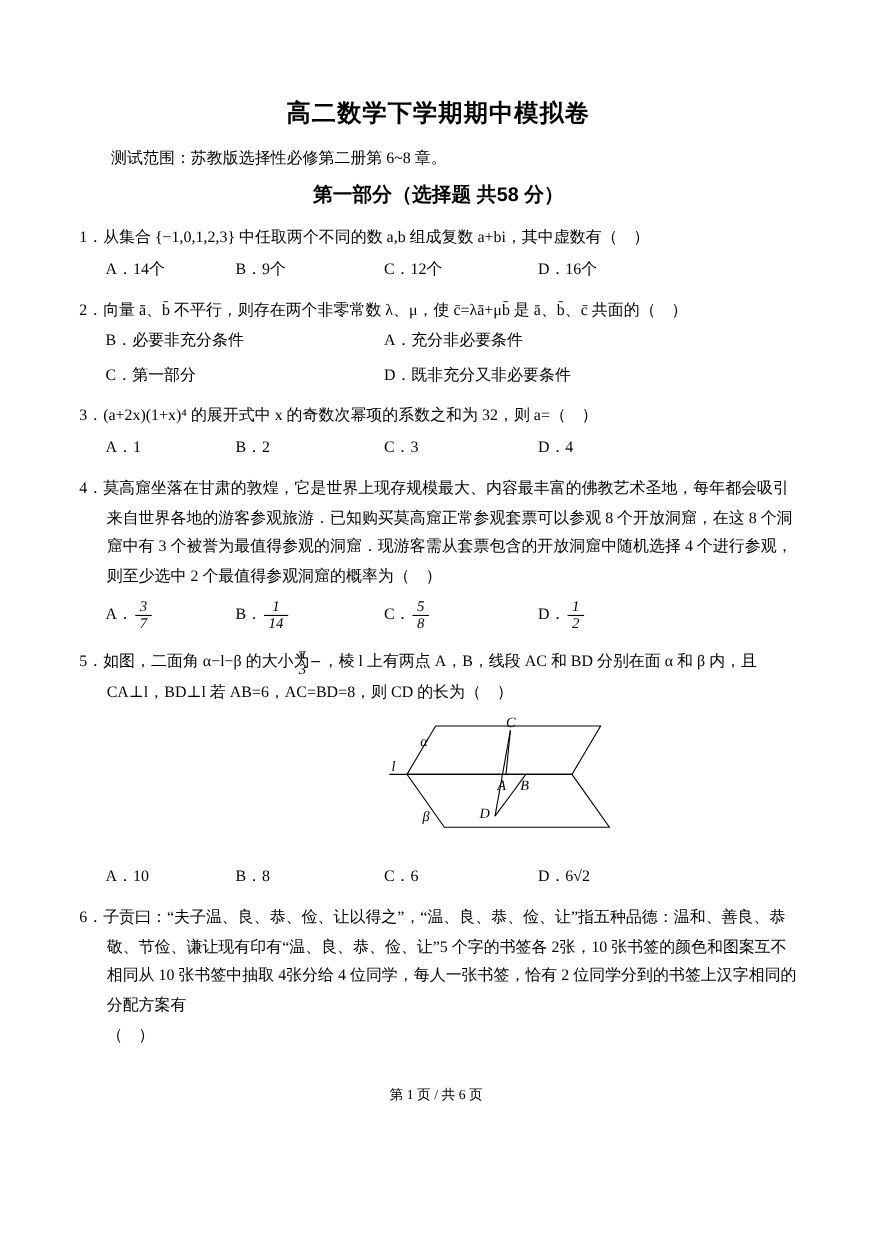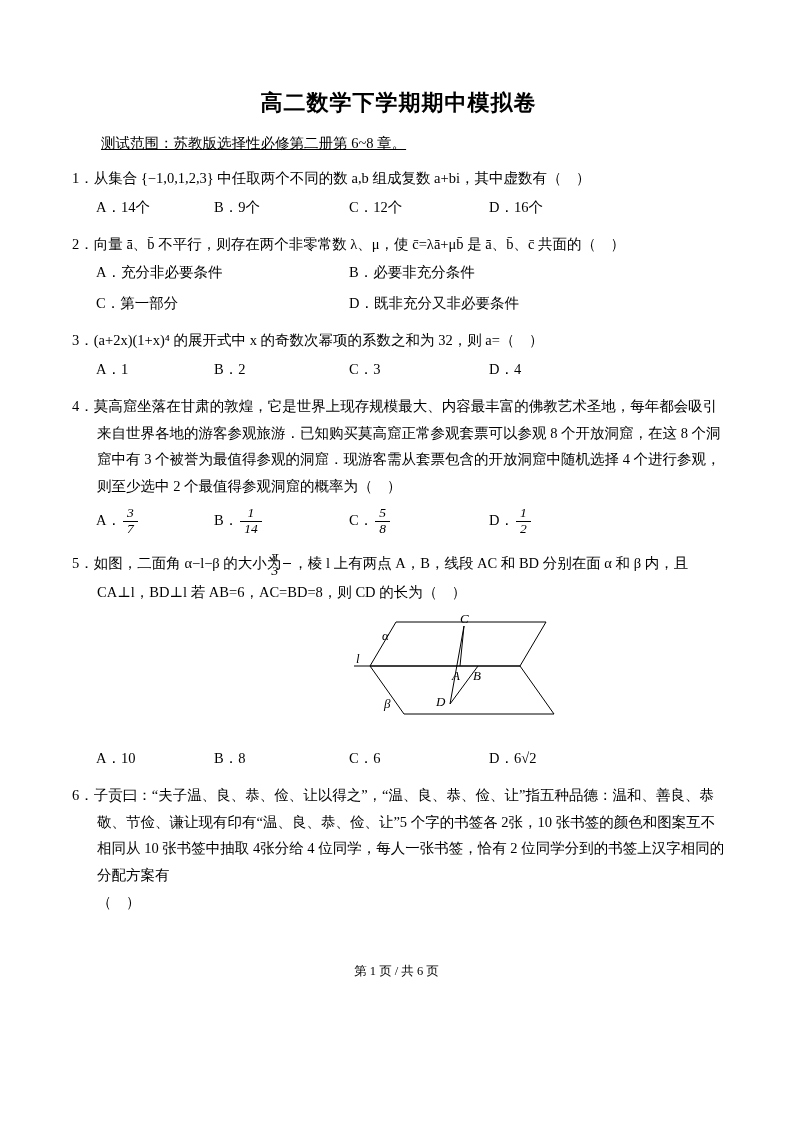--- a/index.html
+++ b/index.html
@@ -8,21 +8,21 @@
     width:793px; height:1054px; background:#fff; color:#000;
     font-family:"Liberation Serif","DejaVu Serif",serif;
     font-size:14.5px; position:relative; padding:88px 68px 0 72px;
     overflow:hidden;
   }
   .title {
     text-align:center; font-size:22px; font-weight:bold;
     font-family:"Liberation Sans","DejaVu Sans",sans-serif;
     letter-spacing:1px; margin-bottom:16px;
   }
-  .scope { text-indent:2em; margin-bottom:12px;text-decoration:underline; }
+  .scope { text-indent:2em; margin-bottom:12px; }
   .section {
     text-align:center; font-size:18px; font-weight:bold; margin:6px 0 14px;
     font-family:"Liberation Sans","DejaVu Sans",sans-serif;
   }
   .intro { line-height:1.6; margin-bottom:8px; padding-left:0; }
   .q { line-height:1.85; }
   .stem { padding-left:25px; text-indent:-25px; }
   .opts {
     display:grid; grid-template-columns:118px 135px 140px 1fr;
     padding-left:24px; margin:2px 0 10px; line-height:1.85;
@@ -35,50 +35,51 @@
   }
   .frac .num { display:block; border-bottom:1px solid #000; padding:0 4px; }
   .frac .den { display:block; padding:0 4px; }
   .figure-wrap { margin:8px 0 10px 268px; }
   .figure-wrap svg text {
     font-family:"Liberation Serif","DejaVu Serif",serif;
     font-style:italic; font-size:13px; fill:#000;
   }
   .tail-line { padding-left:25px; line-height:1.85; }
   .footer {
-    position:absolute; bottom:74px; left:0; right:0;
+    position:absolute; bottom:50px; left:0; right:0;
     text-align:center; font-size:12.5px;
   }
 </style>
 </head>
 <body>
 
 <div class="page">
 
   <h1 class="title">高二数学下学期期中模拟卷</h1>
 
   <p class="scope">测试范围：苏教版选择性必修第二册第 6~8 章。</p>
 
+  <h2 class="section">第一部分（选择题 共58 分）</h2>
 
 
   <div class="q">
     <p class="stem">1．从集合 {−1,0,1,2,3} 中任取两个不同的数 a,b 组成复数 a+bi，其中虚数有（　）</p>
     <div class="opts">
       <span>A．14个</span>
       <span>B．9个</span>
       <span>C．12个</span>
       <span>D．16个</span>
     </div>
   </div>
 
   <div class="q">
     <p class="stem">2．向量 ā、b̄ 不平行，则存在两个非零常数 λ、μ，使 c̄=λā+μb̄ 是 ā、b̄、c̄ 共面的（　）</p>
     <div class="opts opts2">
+      <span>B．必要非充分条件</span>
       <span>A．充分非必要条件</span>
-      <span>B．必要非充分条件</span>
       <span>C．第一部分</span>
       <span>D．既非充分又非必要条件</span>
     </div>
   </div>
 
   <div class="q">
     <p class="stem">3．(a+2x)(1+x)⁴ 的展开式中 x 的奇数次幂项的系数之和为 32，则 a=（　）</p>
     <div class="opts">
       <span>A．1</span>
       <span>B．2</span>

